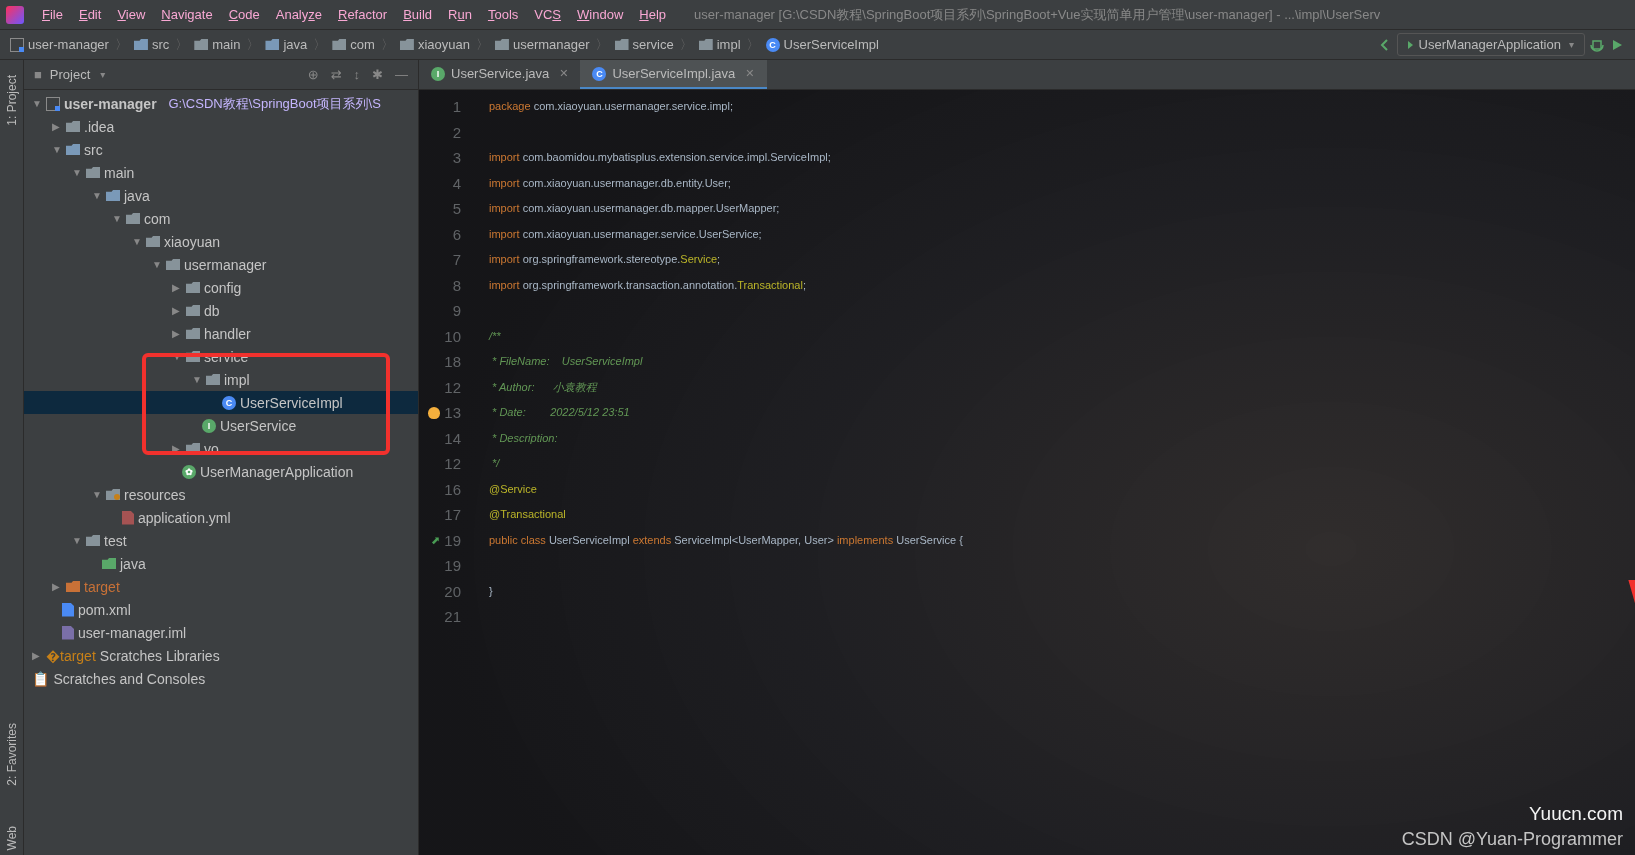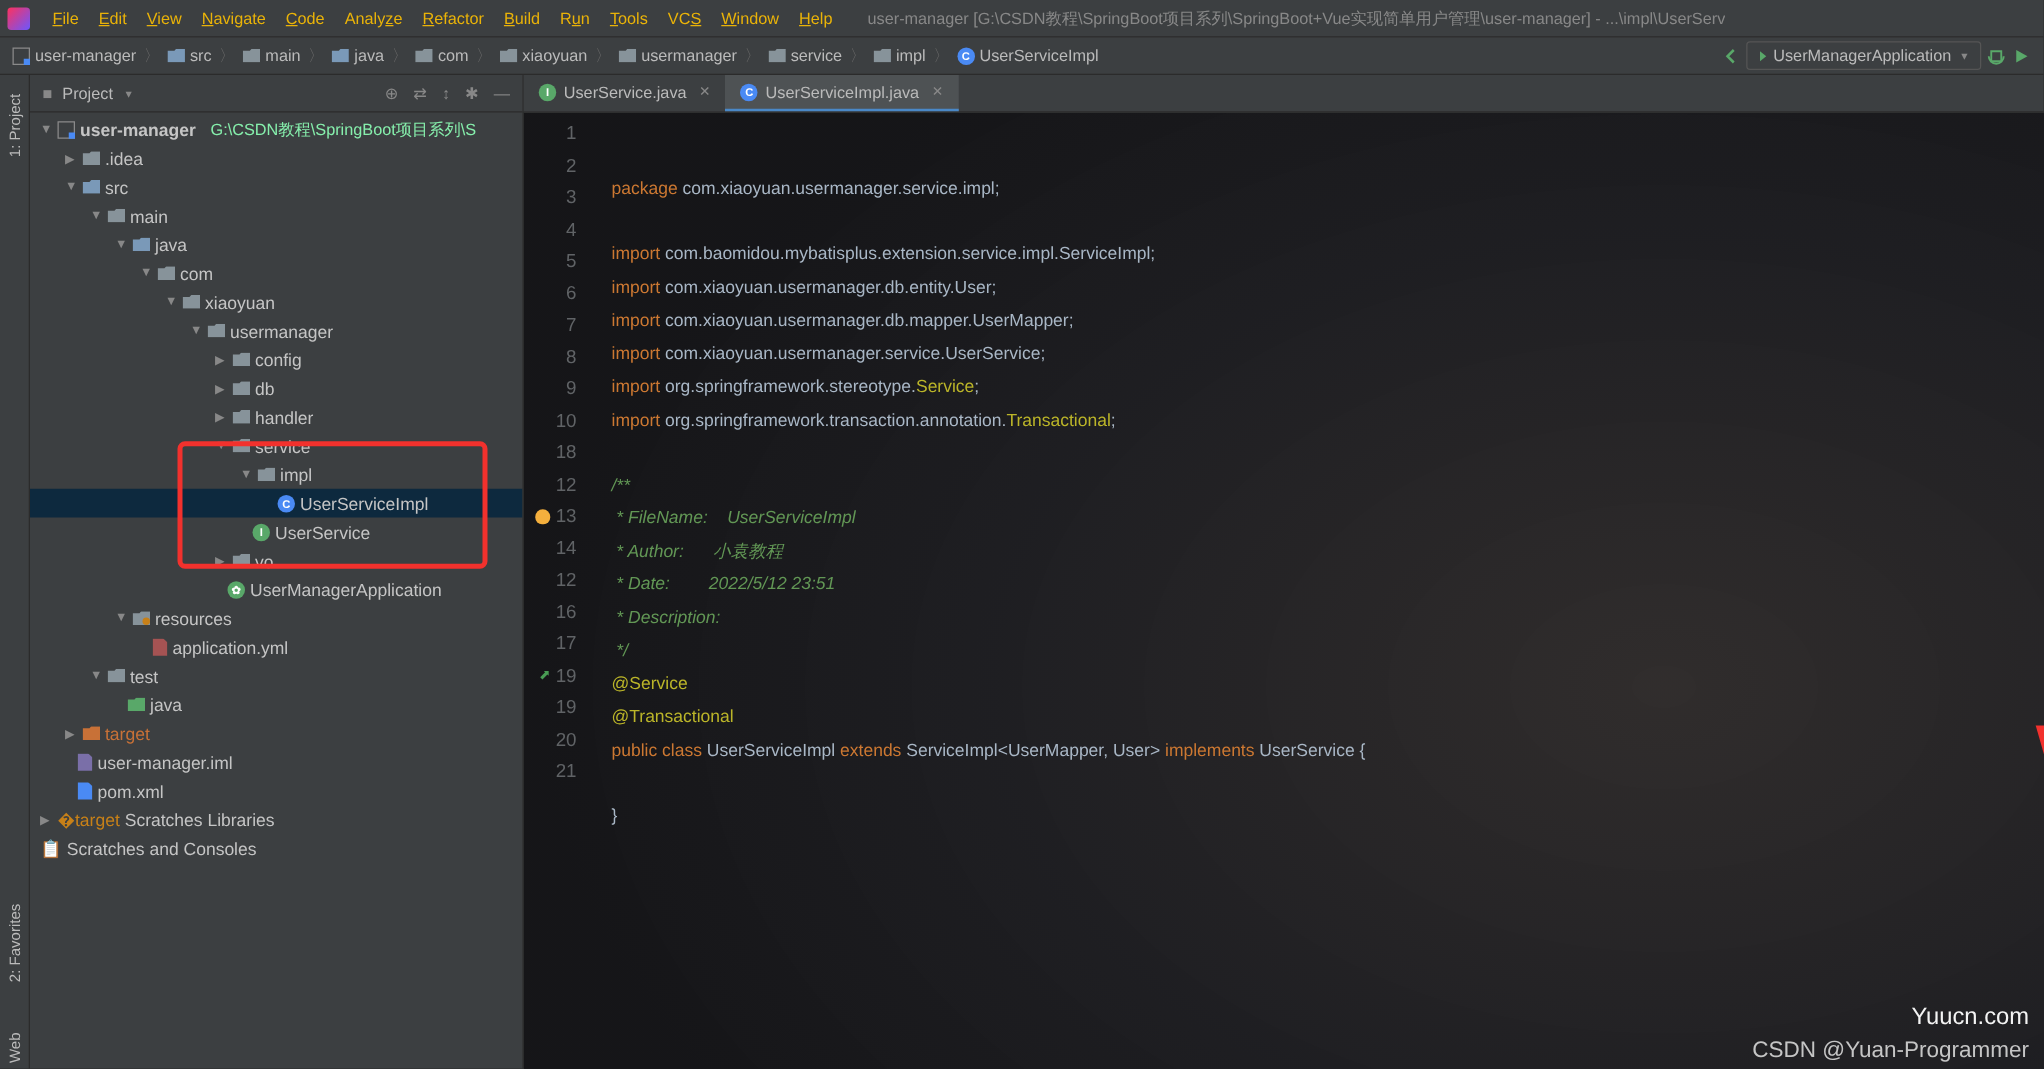--- a/index.html
+++ b/index.html
@@ -1,19 +1,19 @@
 <!DOCTYPE html>
 <html><head>
 <meta charset="utf-8">
 <style>
 * { margin:0; padding:0; box-sizing:border-box; font-family:"Segoe UI",Arial,sans-serif; }
 body { width:1635px; height:855px; background:#2b2b2b; color:#bbb; overflow:hidden; font-size:13px; position:relative; }
 .menubar { height:30px; background:#3c3f41; display:flex; align-items:center; padding:0 6px; border-bottom:1px solid #2b2b2b; }
 .app-icon { width:18px; height:18px; background:linear-gradient(135deg,#fe315d,#6b57ff); border-radius:3px; margin-right:10px; }
-.menu-item { padding:4px 8px; color:#eab308; cursor:pointer; font-size:13px;text-align:center; }
+.menu-item { padding:4px 8px; color:#f9a8d4; cursor:pointer; font-size:13px;text-align:center; }
 .menu-item u { text-decoration:underline; }
 .title-text { margin-left:20px; color:#888; font-size:13px; white-space:nowrap; overflow:hidden; }
 .navbar { height:30px; background:#3c3f41; display:flex; align-items:center; padding:0 10px; border-bottom:1px solid #2b2b2b; gap:4px; }
 .crumb { display:flex; align-items:center; gap:4px; color:#bbb; font-size:13px; cursor:pointer; }
 .crumb-sep { color:#666; margin:0 2px; }
 .folder-ic { width:14px; height:11px; background:#87939a; clip-path:polygon(0 15%,40% 15%,50% 0,100% 0,100% 100%,0 100%); }
 .folder-ic.blue { background:#7a99b8; }
 .class-ic { width:14px; height:14px; border-radius:50%; background:#4a8af4; display:flex; align-items:center; justify-content:center; color:#fff; font-size:9px; font-weight:bold; }
 .spacer { flex:1; }
 .run-config { background:#3c3f41; border:1px solid #555; padding:3px 10px; border-radius:3px; display:flex; align-items:center; gap:6px; color:#bbb; }
@@ -30,34 +30,34 @@
 .tree-row.selected { background:#0d293e; }
 .arrow { width:10px; color:#888; font-size:10px; }
 .module-ic { width:14px; height:14px; background:#3c3f41; border:1px solid #8a8a8a; position:relative; }
 .module-ic::after { content:''; position:absolute; right:-1px; bottom:-1px; width:5px; height:5px; background:#4a8af4; }
 .interface-ic { width:14px; height:14px; border-radius:50%; background:#59a869; display:flex; align-items:center; justify-content:center; color:#fff; font-size:9px; font-weight:bold; }
 .folder-ic.orange { background:#c87137; }
 .res-ic { width:14px; height:11px; background:#87939a; position:relative; clip-path:polygon(0 15%,40% 15%,50% 0,100% 0,100% 100%,0 100%); }
 .res-ic::after { content:''; position:absolute; right:0; bottom:0; width:6px; height:6px; background:#c78018; border-radius:50%; }
 .file-ic { width:12px; height:14px; background:#87939a; clip-path:polygon(0 0,70% 0,100% 25%,100% 100%,0 100%); }
 .tree-label { color:#c5c5c5; }
-.tree-path { color:#86efac; font-size:13px;text-align:right; }
+.tree-path { color:#c4b5fd; font-size:13px;text-align:right; }
 .red-box { position:absolute; border:4px solid #f2312d; left:142px; top:353px; width:248px; height:102px; border-radius:6px; pointer-events:none; z-index:5; }
 .editor-area { flex:1; display:flex; flex-direction:column; background:#2b2b2b; position:relative; }
 .tabs { height:30px; background:#3c3f41; display:flex; align-items:flex-end; border-bottom:1px solid #2b2b2b; }
 .tab { padding:6px 12px; display:flex; align-items:center; gap:6px; background:#3c3f41; color:#bbb; cursor:pointer; font-size:13px; border-bottom:2px solid transparent; }
 .tab.active { background:#4e5254; border-bottom:2px solid #4a88c7; }
 .tab .close { color:#888; font-size:11px; margin-left:4px; }
 .code-wrap { flex:1; display:flex; overflow:auto; background:rgba(30,30,35,.35); position:relative; }
 .bg-img { position:absolute; inset:0; background:radial-gradient(ellipse 900px 600px at 75% 60%, rgba(70,60,55,.35), rgba(25,25,30,.55) 60%, rgba(15,15,18,.7)); z-index:0; }
 .gutter { width:50px; background:transparent; text-align:right; padding:4px 8px 0 0; color:#606366; font-family:"JetBrains Mono","Consolas",monospace; font-size:15px; line-height:25.5px; z-index:1; }
 .gut-line { display:flex; align-items:center; justify-content:flex-end; gap:4px; height:25.5px; }
 .bulb { width:12px; height:12px; background:#f4af3d; border-radius:50% 50% 45% 45%; }
 .impl-ic { color:#499c54; font-size:11px; }
-.code { flex:1; padding:4px 0 0 20px; font-family:"JetBrains Mono","Consolas",monospace; font-size:14px; line-height:25.5px; white-space:pre; z-index:1;margin-top:44px; }
+.code { flex:1; padding:4px 0 0 20px; font-family:"JetBrains Mono","Consolas",monospace; font-size:11px; line-height:25.5px; white-space:pre; z-index:1; }
 .kw { color:#cc7832; font-weight:500; }
 .cm { color:#629755; font-style:italic; }
 .an { color:#bbb529; }
 .cl { color:#a9b7c6; }
 .pk { color:#a9b7c6; }
 .ty { color:#a9b7c6; }
 .watermark { position:absolute; bottom:30px; right:12px; color:#fff; font-size:19px; font-family:Arial; z-index:2; opacity:.95; }
 .watermark2 { position:absolute; bottom:5px; right:12px; color:#c5c5c5; font-size:18px; font-family:Arial; z-index:2; }
 .arrow-overlay { position:absolute; z-index:3; pointer-events:none; }
 .dd { color:#888; font-size:10px; margin-left:2px; }
@@ -269,26 +269,26 @@
       <div class="tree-row" style="padding-left:78px">
           <div class="folder-ic" style="background:#59a869"></div>
           <span class="tree-label">java</span>
         </div>
       <div class="tree-row" style="padding-left:28px">
           <span class="arrow">▶</span>
           <div class="folder-ic orange"></div>
           <span class="tree-label" style="color:#c87137">target</span>
         </div>
       <div class="tree-row" style="padding-left:38px">
+          <div class="file-ic" style="background:#4a8af4"></div>
+          <span class="tree-label">pom.xml</span>
+        </div>
+      <div class="tree-row" style="padding-left:38px">
           <div class="file-ic" style="background:#7a6fa8"></div>
           <span class="tree-label">user-manager.iml</span>
-        </div>
-      <div class="tree-row" style="padding-left:38px">
-          <div class="file-ic" style="background:#4a8af4"></div>
-          <span class="tree-label">pom.xml</span>
         </div>
       <div class="tree-row" style="padding-left:8px">
           <span class="arrow">▶</span>
           <span style="color:#c78018">�target</span>
           <span class="tree-label">Scratches Libraries</span>
         </div>
       <div class="tree-row" style="padding-left:8px">
           <span style="color:#4a8af4">📋</span>
           <span class="tree-label">Scratches and Consoles</span>
         </div>

